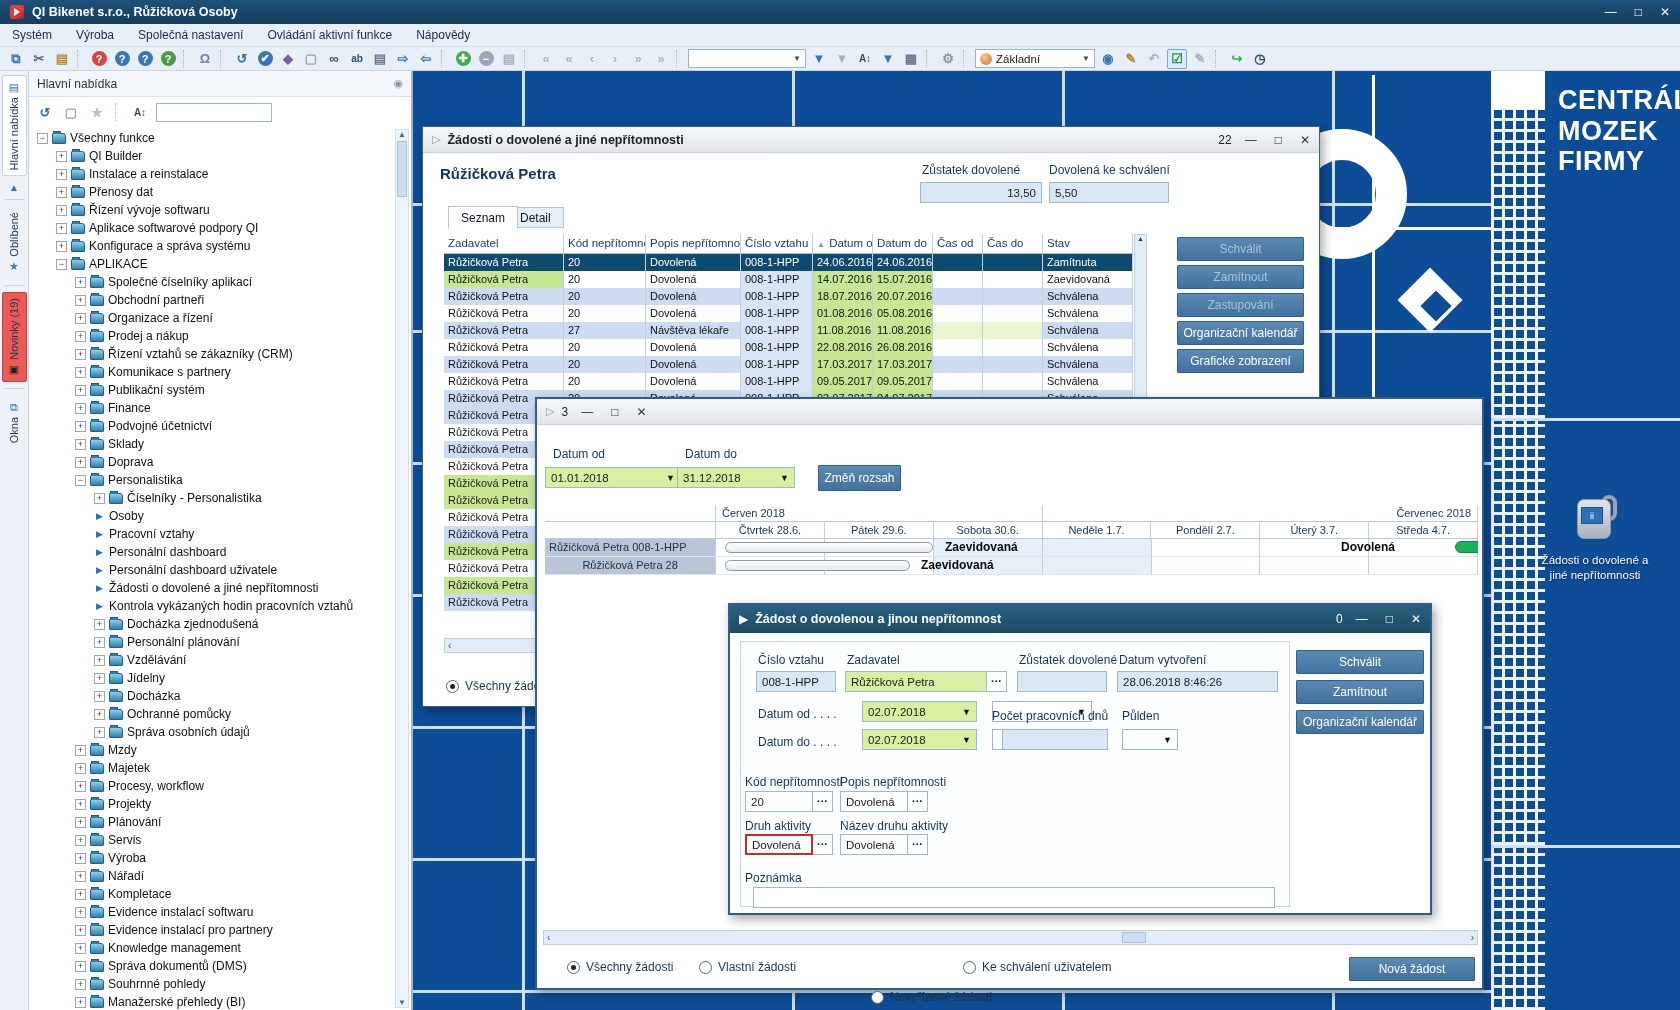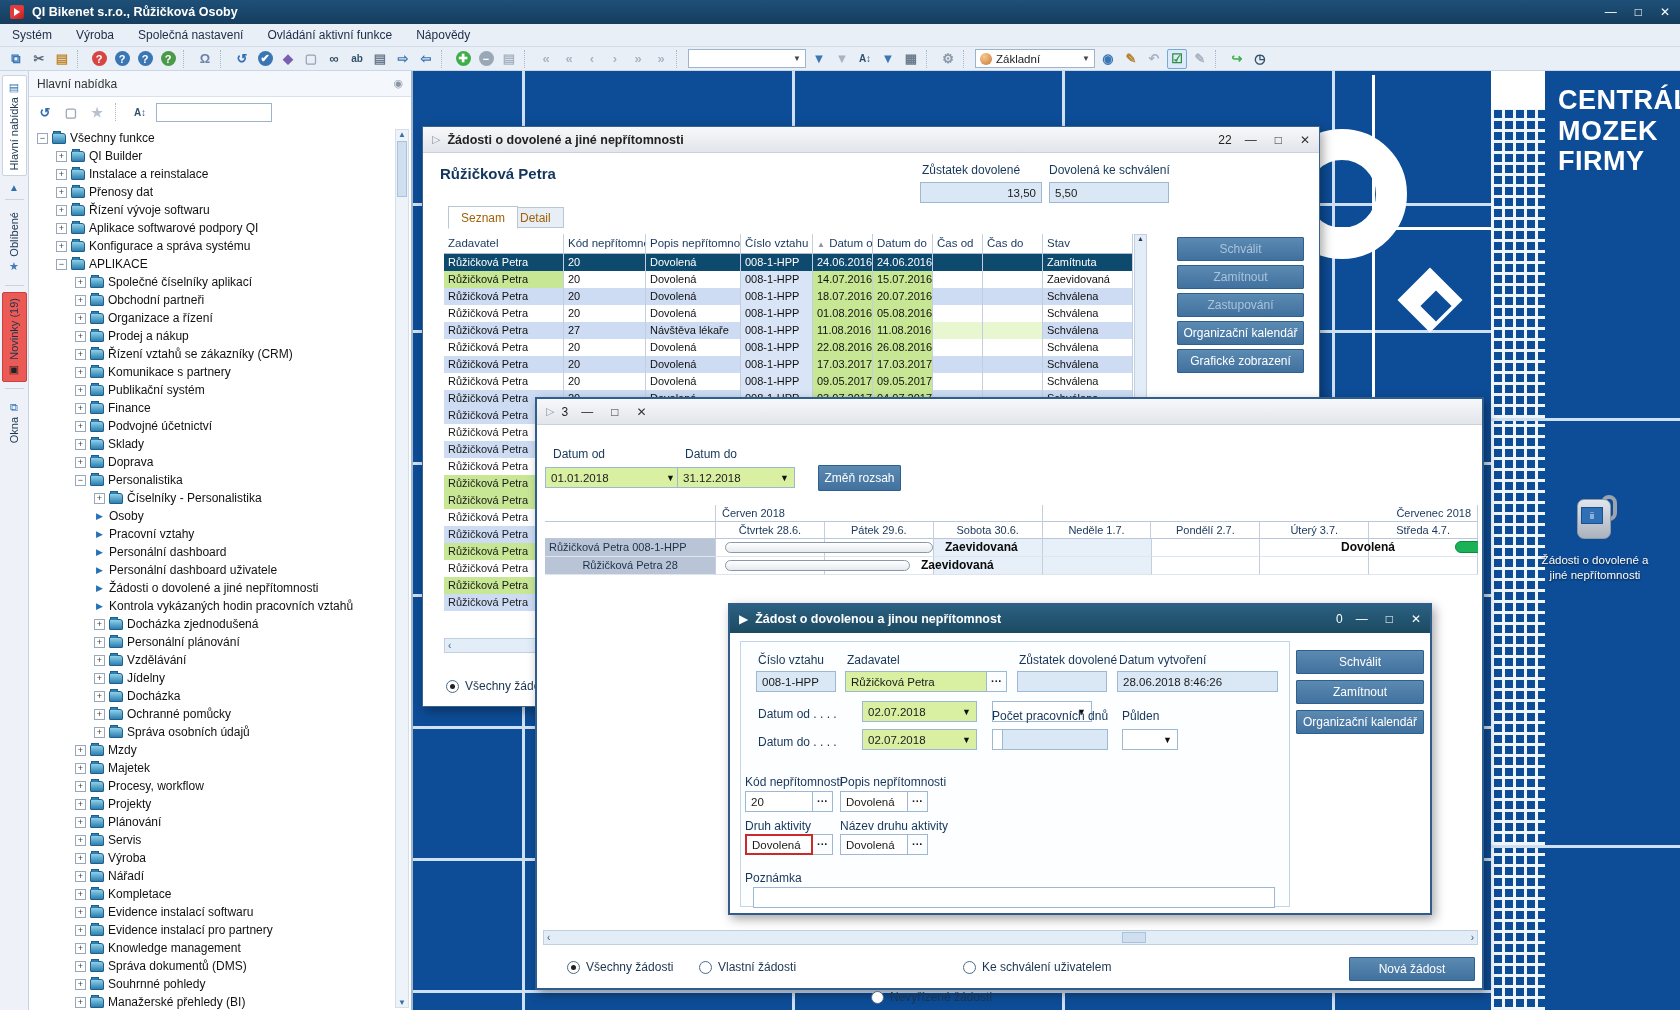--- a/index.html
+++ b/index.html
@@ -85,21 +85,21 @@
   .fld { position:absolute; height:21px; border:1px solid #9db8d2; background:#dae7f5; font-size:11.5px; display:flex; align-items:center; padding:0 5px; white-space:nowrap; overflow:hidden; }
   .fld.green { background:#d9f0a2; }
   .fld.white { background:#fff; }
   .fld .arr { margin-left:auto; font-size:9px; color:#111; }
   .dots { position:absolute; width:20px; height:21px; border:1px solid #9db8d2; border-left:none; background:#fbfdff; font-weight:bold; text-align:center; line-height:19px; font-size:11px; }
   .redfocus { border:2px solid #cc2a2a !important; }
 
   
   #w1 { left:422px; top:126px; width:898px; height:581px; border:1px solid #39648f; }
   #w1 .person { position:absolute; left:17px; top:38px; font-size:15px; font-weight:bold; color:#14365c; }
-  .tab { position:absolute; top:80px; height:21px; padding:0 12px; font-size:12px; color:#a16207; display:flex; align-items:center; border:1px solid #b8c6d6; background:#e8eef5; }
+  .tab { position:absolute; top:80px; height:21px; padding:0 12px; font-size:12px; color:#0f172a; display:flex; align-items:center; border:1px solid #b8c6d6; background:#e8eef5; }
   .tab.on { background:#fff; border-bottom-color:#fff; height:23px; top:79px; z-index:2; }
   #w1tablewrap { position:absolute; left:21px; top:107px; }
   .trow { display:flex; }
   .tc { border-right:1px solid #c3cfdf; font-size:11px; height:17px; line-height:16px; padding:0 4px; white-space:nowrap; overflow:hidden; }
   .th .tc { font-size:11.5px; color:#17375f; height:20px; line-height:19px; background:#fff; border-bottom:1px solid #aebccf; }
   .sortmark { color:#8a97a6; font-size:8px; margin-right:2px; }
   #vscol { position:absolute; width:13px; background:#e3edf8; border:1px solid #c0d0e0; font-size:7px; color:#335; text-align:center; }
   .hscroll { position:absolute; height:15px; background:#e3edf8; border:1px solid #c0d0e0; font-size:10px; color:#305a80; display:flex; align-items:center; }
   .hscroll .la { padding:0 3px; } .hscroll .ra { margin-left:auto; padding:0 3px; }
   .hthumb { position:absolute; top:1px; height:11px; background:#cfdff0; border:1px solid #aac2dc; }

